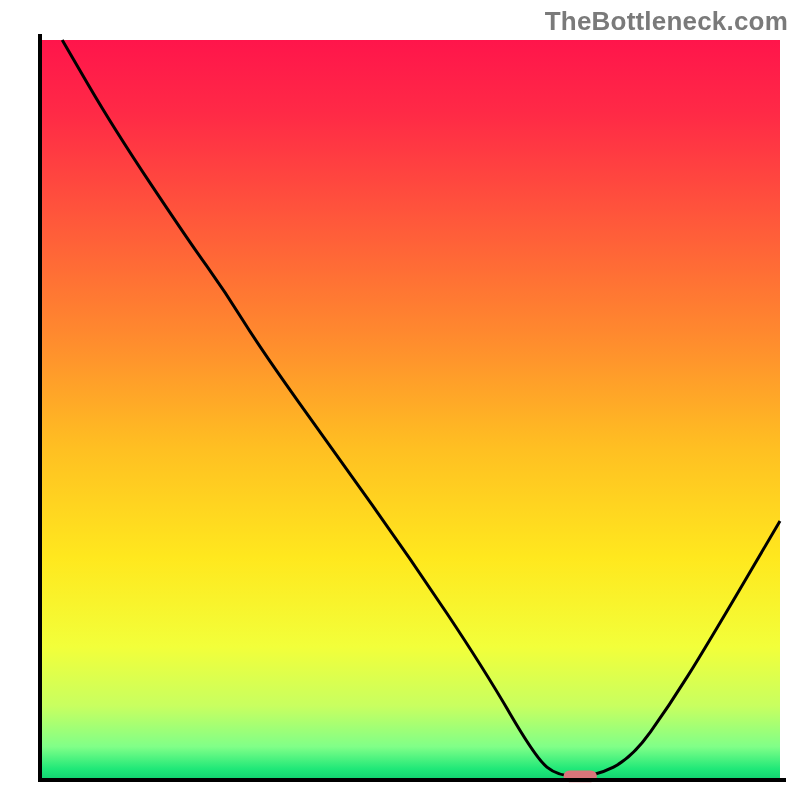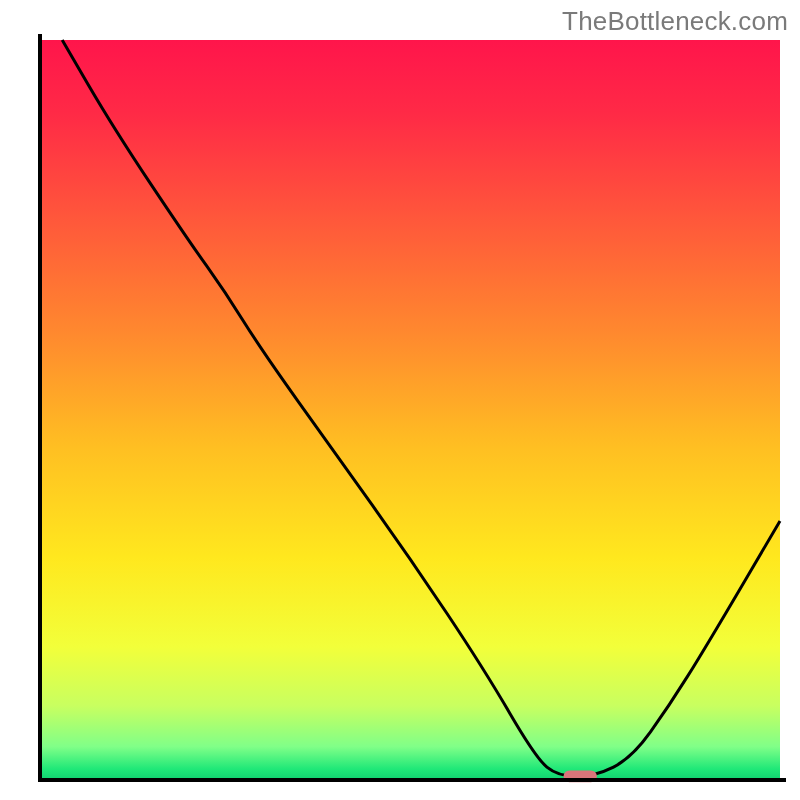--- a/index.html
+++ b/index.html
@@ -13,21 +13,21 @@
   .chart-container {
     position: relative;
     width: 800px;
     height: 800px;
   }
   .watermark {
     position: absolute;
     top: 6px;
     right: 12px;
     font-size: 26px;
-    font-weight: 400;
+    font-weight: 700;
     color: #7a7a7a;
     letter-spacing: 0.2px;
     z-index: 10;
   }
   svg {
     display: block;
   }
 </style>
 </head>
 <body>

